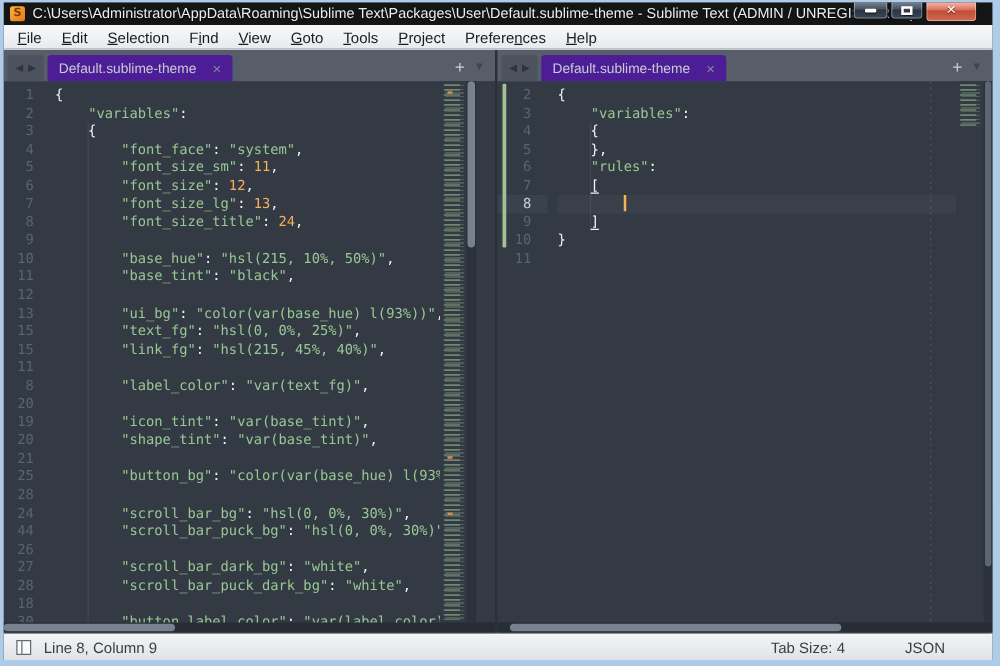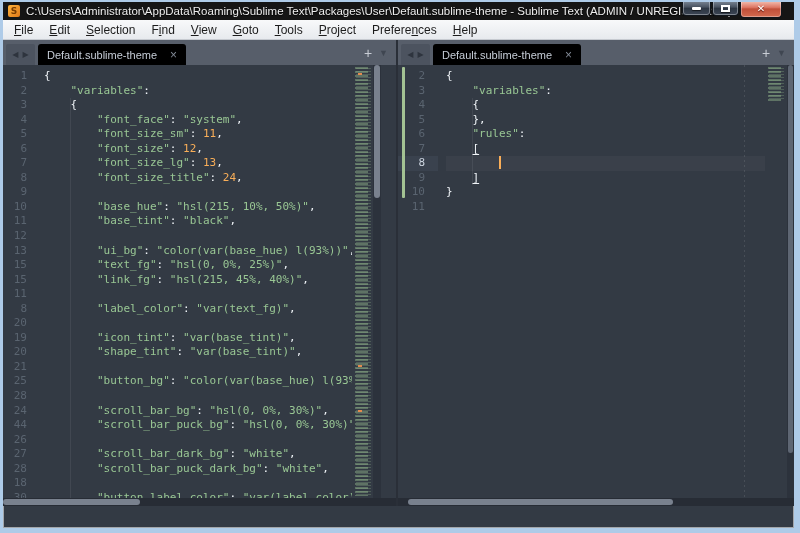--- a/index.html
+++ b/index.html
@@ -68,21 +68,21 @@
   .tabbar{
     height:25px;background:#575e6a;display:flex;align-items:flex-end;
     padding:0 4px 0 2px;
   }
   .nav-arrows{
     width:29px;height:21px;margin:0 3px 0 1px;border-radius:2px 2px 0 0;
     background:#4c535f;display:flex;align-items:center;justify-content:center;gap:4px;
     color:#2e343e;font-size:8px;align-self:flex-end;
   }
   .tab{
-    width:148px;height:21px;background:#000000;border-radius:3px 3px 0 0;
+    width:148px;height:21px;background:#4c1d95;border-radius:3px 3px 0 0;
     display:flex;align-items:center;padding:0 9px;
   }
   .tab-title{font-size:11px;color:#c6cdd7;white-space:nowrap;overflow:hidden;flex:1;}
   .tab-close{color:#828a96;font-size:12px;line-height:12px;margin-left:6px;}
   .tab-extras{margin-left:auto;display:flex;align-items:center;height:25px;gap:7px;padding-right:4px;}
   .new-tab-icon{color:#c8cdd5;font-size:14px;line-height:14px;}
   .overflow-icon{color:#3f4651;font-size:9px;}
   
   .editor{display:flex;height:433px;position:relative;font:11px/14.55px "DejaVu Sans Mono",monospace;}
   .gutter{padding-top:4px;position:relative;flex:0 0 auto;}
@@ -285,13 +285,23 @@
         <div class="vscroll">
           <div class="vpuck"></div>
         </div>
       </div>
       <div class="hscroll">
         <div class="hpuck"></div>
       </div>
     </div>
   </div>
 
+  <div class="statusbar">
+    <div class="sb-left">
+      <span class="sb-icon"></span>
+      <span>Line 8, Column 9</span>
+    </div>
+    <div class="sb-right">
+      <span class="sb-tabsize">Tab Size: 4</span>
+      <span class="sb-syntax">JSON</span>
+    </div>
+  </div>
 </div>
 
 </body></html>

